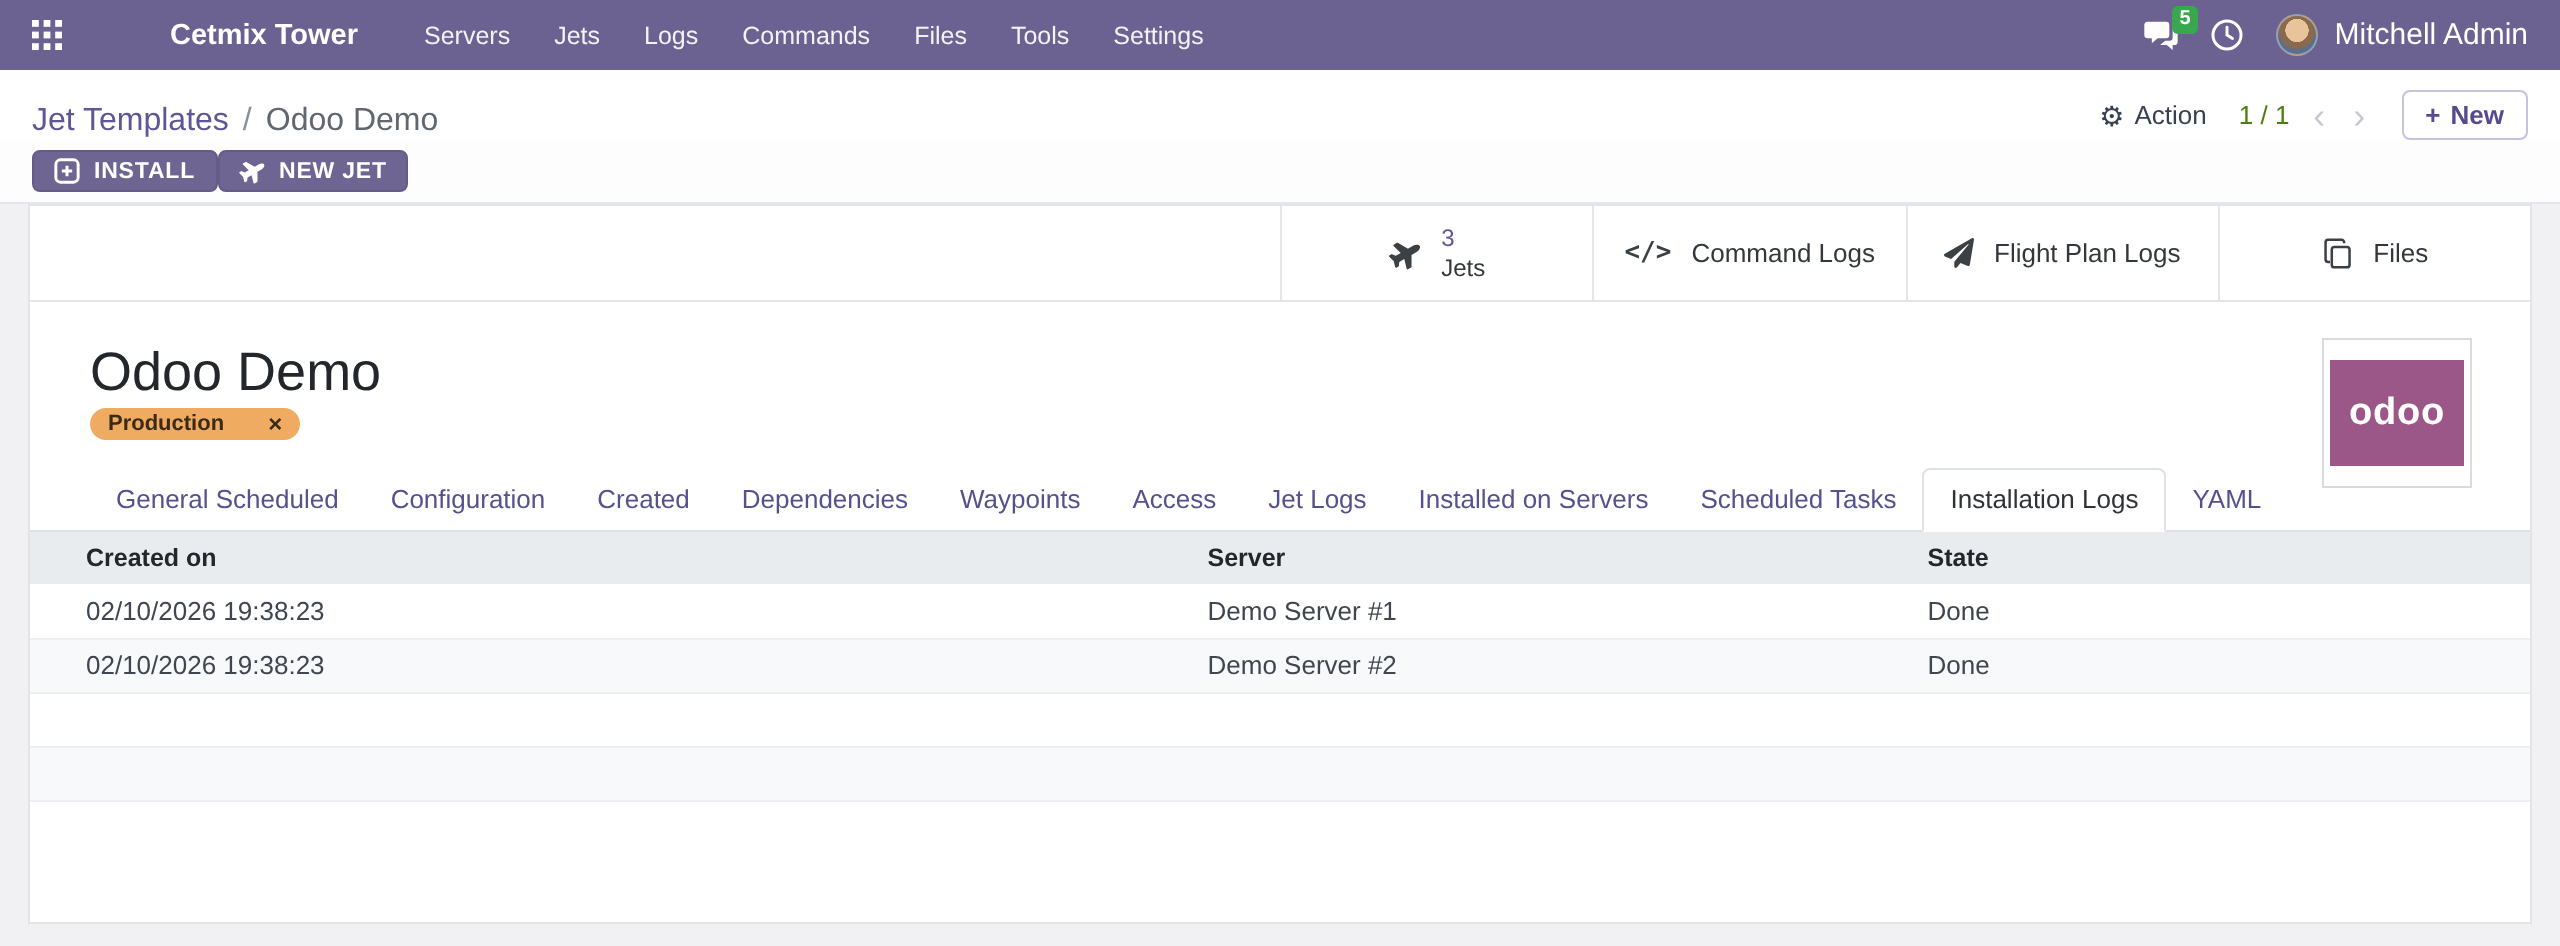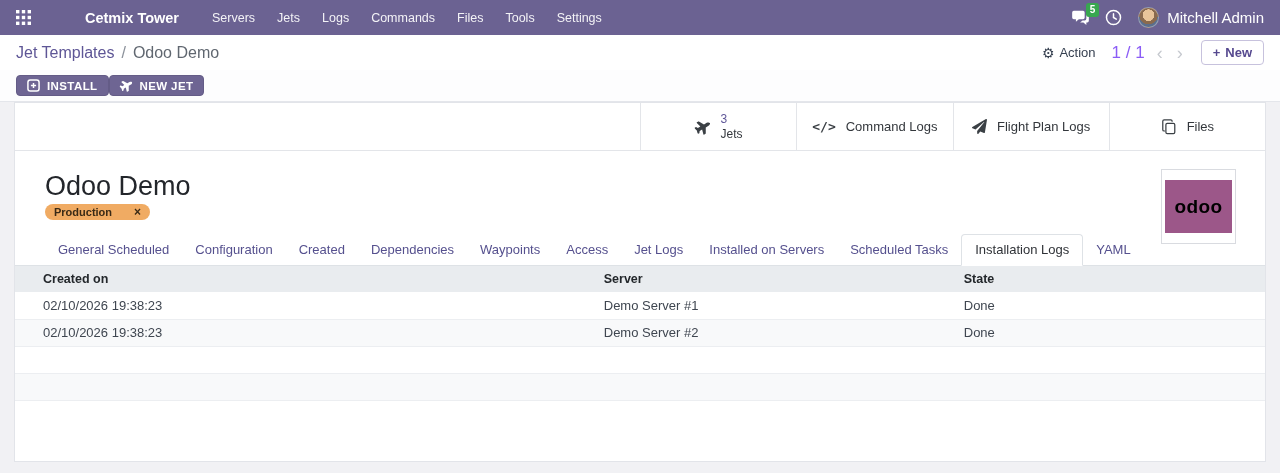--- a/index.html
+++ b/index.html
@@ -32,31 +32,31 @@
   .user { display:flex; align-items:center; gap:8px; cursor:pointer; }
   .avatar {
     width:21px; height:21px; border-radius:50%;
     background:radial-gradient(circle at 50% 38%, #e8c49a 0 38%, #8a6a4e 39% 60%, #5b6e8c 61%);
     border:1px solid rgba(255,255,255,.35);
   }
   .user-name { font-size:15px; color:#fff; }
 
   
   .control-panel {
-    height:35px; background:#fff; display:flex; align-items:center; padding:0 16px;
+    height:35px; background:#fff; display:flex; align-items:flex-end; padding:0 16px;
   }
   .breadcrumb { font-size:16px; display:flex; align-items:center; gap:7px; }
   .bc-parent { color:#5e5696; cursor:pointer; }
   .bc-sep { color:#8a9099; }
   .bc-current { color:#606770; }
   .cp-right { margin-left:auto; display:flex; align-items:center; gap:16px; }
   .action-menu { display:flex; align-items:center; gap:5px; font-size:13px; color:#374151; cursor:pointer; }
   .gear { font-size:14px; line-height:1; color:#374151; }
   .pager { display:flex; align-items:center; gap:10px; }
-  .pager-value { font-size:17px; color:#8b5cf6; }
+  .pager-value { font-size:13px; color:#4d7c0f; }
   .pg-arrow { font-size:18px; line-height:1; color:#c6c9cf; cursor:pointer; padding:0 2px; }
   .new-btn {
     border:1px solid #c7c2dd; background:#fff; color:#56498f; font-weight:bold;
     font-size:13px; padding:4px 11px; border-radius:4px; cursor:pointer;
     display:flex; align-items:center; gap:5px; font-family:"Liberation Sans",sans-serif;
   }
 
   
   .action-row {
     height:32px; background:#fdfdfe; border-bottom:1px solid #e4e6eb;
@@ -88,21 +88,21 @@
   .stat-label { color:#33373c; }
   .code-glyph { font-family:"DejaVu Sans Mono", monospace; font-size:13px; font-weight:bold; color:#3b4045; }
 
   .sheet-body { padding:20px 30px 0; position:relative; }
   .record-title { font-size:27px; font-weight:500; color:#23262b; }
   .logo-box {
     position:absolute; top:18px; right:29px; width:75px; height:75px;
     background:#fff; border:1px solid #d9dbe0; display:flex; align-items:center; justify-content:center;
   }
   .logo-inner {
-    width:67px; height:53px; background:#9c5789; color:#000000; display:flex;
+    width:67px; height:53px; background:#9c5789; color:#ffffff; display:flex;
     align-items:center; justify-content:center; font-size:19px; font-weight:bold;
     letter-spacing:.4px;
   }
   .tag {
     display:inline-flex; align-items:center; gap:22px;
     background:#f0ab63; border-radius:999px; padding:2px 9px;
     font-size:11px; font-weight:bold; color:#3a2a16; cursor:default;
   }
   .tag-x { font-size:12px; font-weight:bold; cursor:pointer; line-height:1; }
 

